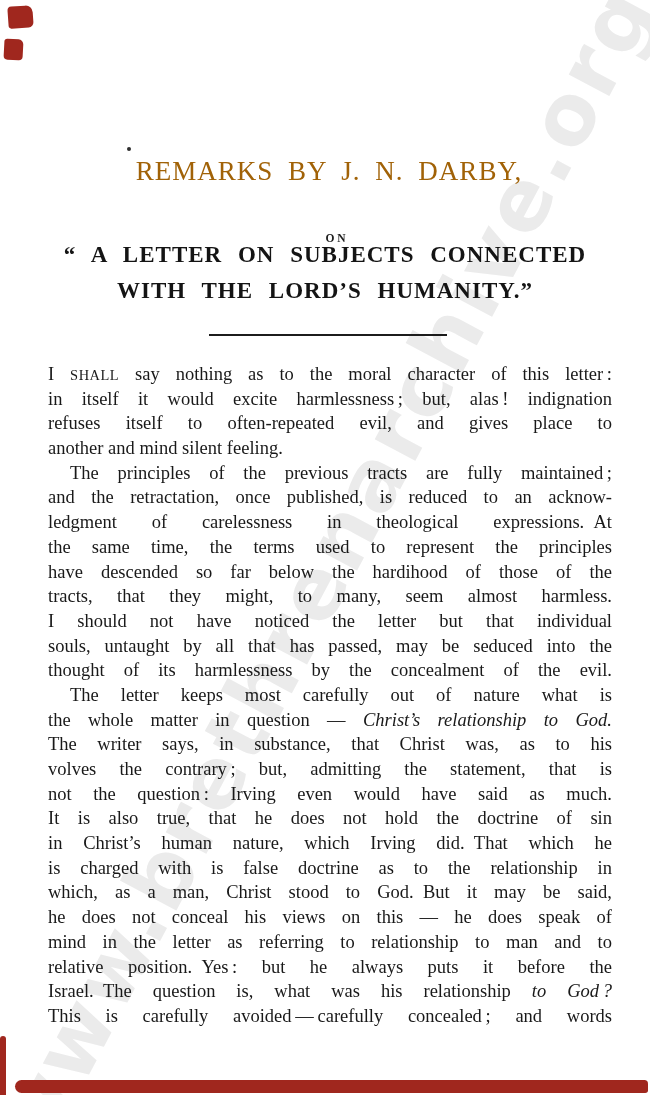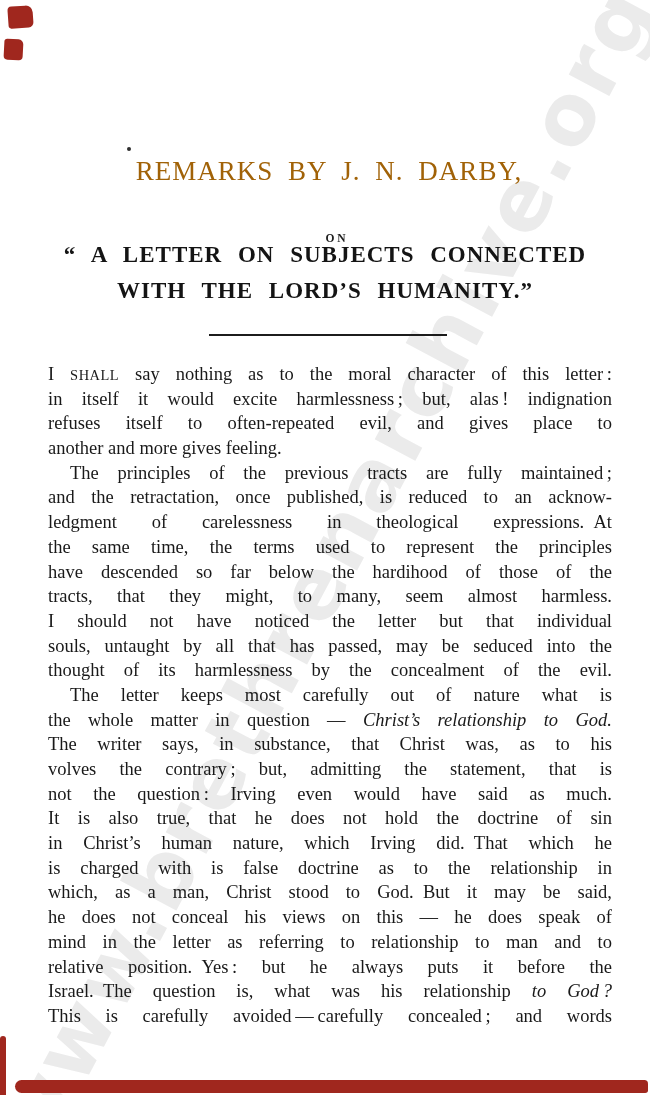--- a/index.html
+++ b/index.html
@@ -97,21 +97,21 @@
       <span class="sub-line">“ A LETTER ON SUBJECTS CONNECTED</span>
       <span class="sub-line">WITH THE LORD’S HUMANITY.”</span>
     </h2>
 
     <div class="rule"></div>
 
     <div class="bodytext">
         <div class="line"><span>I </span><span class="sc">SHALL</span><span> say nothing as to the moral character of this letter :</span></div>
         <div class="line"><span>in itself it would excite harmlessness ; but, alas ! indignation</span></div>
         <div class="line"><span>refuses itself to often-repeated evil, and gives place to</span></div>
-        <div class="line short"><span>another and more gives feeling.</span></div>
+        <div class="line short"><span>another and mind silent feeling.</span></div>
         <div class="line ind"><span>The principles of the previous tracts are fully maintained ;</span></div>
         <div class="line"><span>and the retractation, once published, is reduced to an acknow-</span></div>
         <div class="line"><span>ledgment of carelessness in theological expressions. At</span></div>
         <div class="line"><span>the same time, the terms used to represent the principles</span></div>
         <div class="line"><span>have descended so far below the hardihood of those of the</span></div>
         <div class="line"><span>tracts, that they might, to many, seem almost harmless.</span></div>
         <div class="line"><span>I should not have noticed the letter but that individual</span></div>
         <div class="line"><span>souls, untaught by all that has passed, may be seduced into the</span></div>
         <div class="line"><span>thought of its harmlessness by the concealment of the evil.</span></div>
         <div class="line ind"><span>The letter keeps most carefully out of nature what is</span></div>

